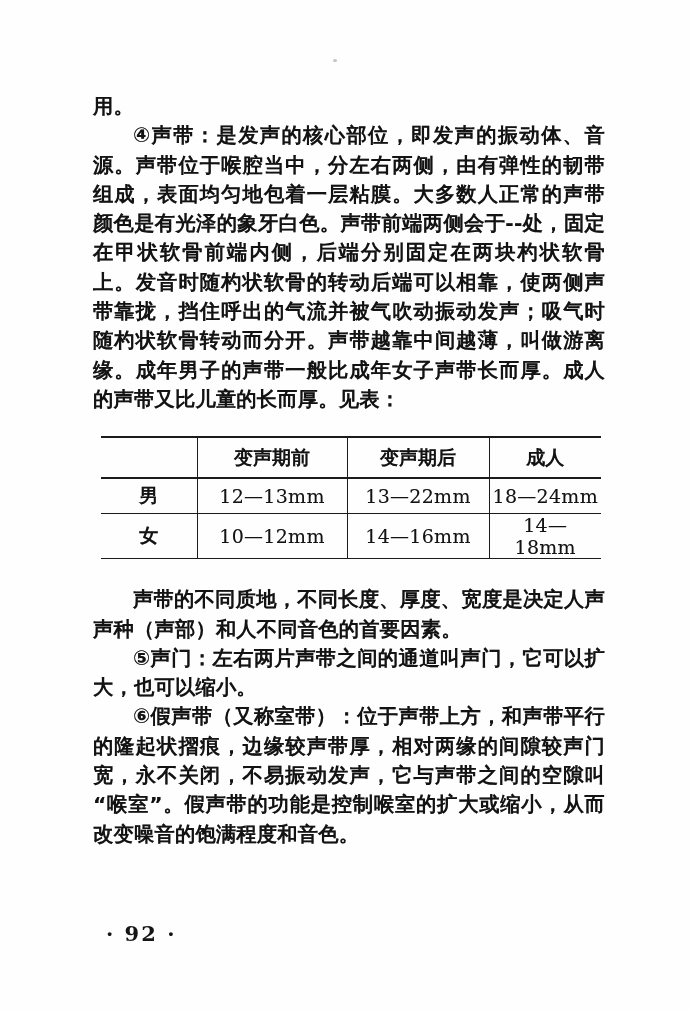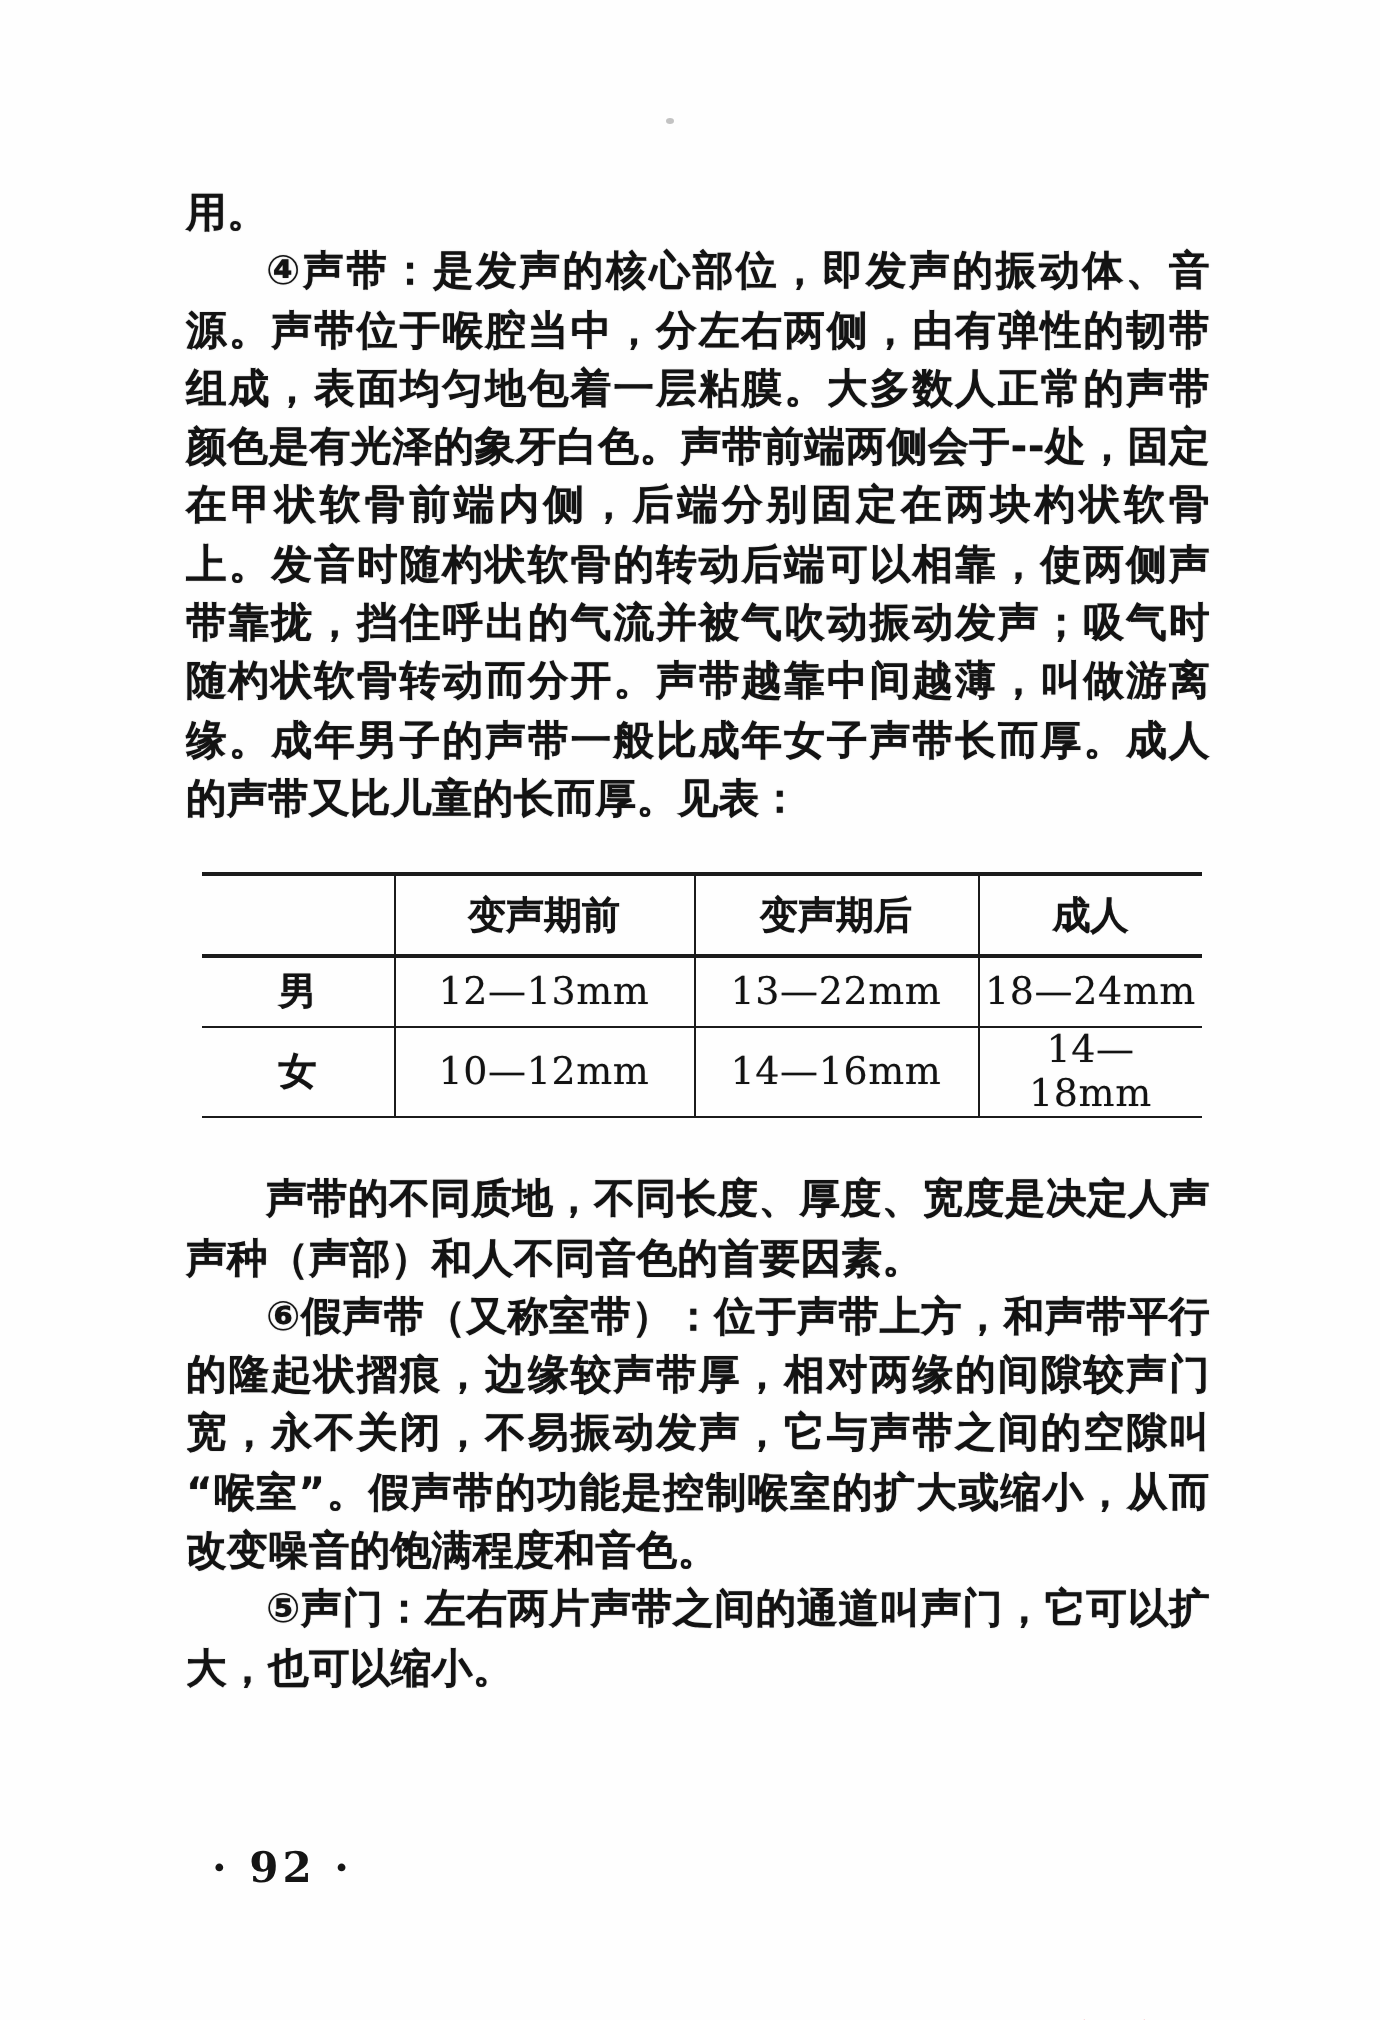--- a/index.html
+++ b/index.html
@@ -182,23 +182,23 @@
           <td class="num vl">10—12mm</td>
           <td class="num vl">14—16mm</td>
           <td class="num vl">14— 18mm</td>
         </tr>
       </tbody>
         </table>
     </div>
 
     <p class="para indent" style="margin-top:26px;">声带的不同质地，不同长度、厚度、宽度是决定人声声种（声部）和人不同音色的首要因素。</p>
 
+    <p class="para indent">⑤声门：左右两片声带之间的通道叫声门，它可以扩大，也可以缩小。</p>
+
     <p class="para indent">⑥假声带（又称室带）：位于声带上方，和声带平行的隆起状摺痕，边缘较声带厚，相对两缘的间隙较声门宽，永不关闭，不易振动发声，它与声带之间的空隙叫“喉室”。假声带的功能是控制喉室的扩大或缩小，从而改变噪音的饱满程度和音色。</p>
-
-    <p class="para indent">⑤声门：左右两片声带之间的通道叫声门，它可以扩大，也可以缩小。</p>
 
 
   </div>
 
   <div class="page-number">· 92 ·</div>
 
   <div class="watermark">
     <span class="wm-cn">歌谱简谱网</span>
     <span class="wm-url">jianpu.cn</span>
   </div>

